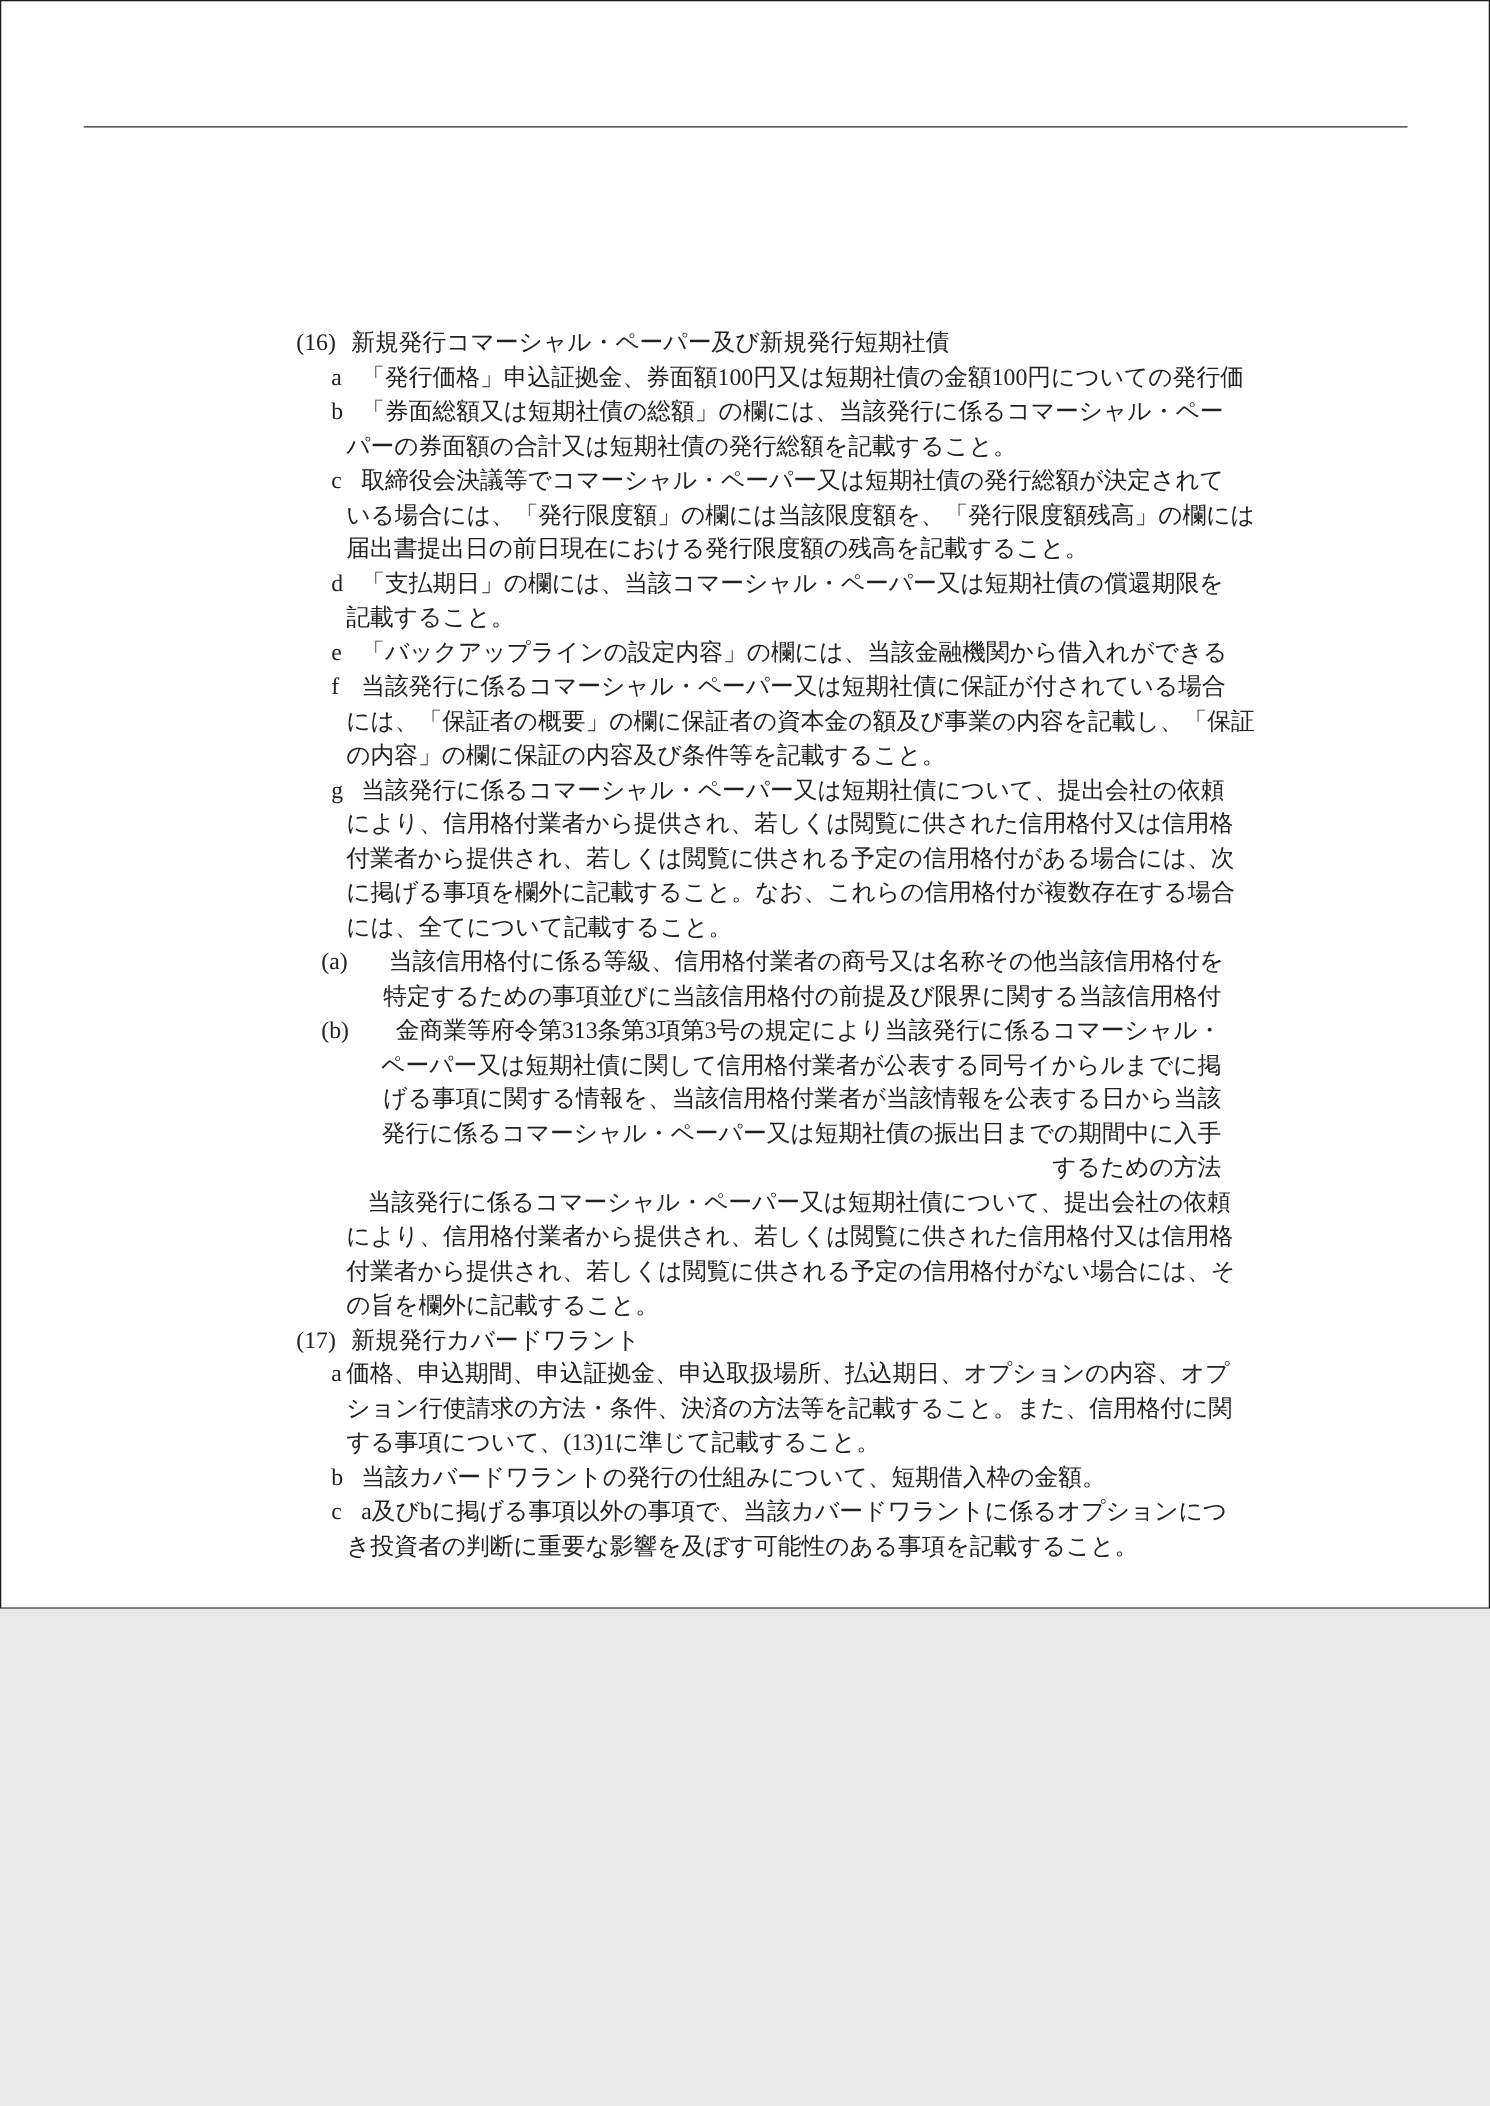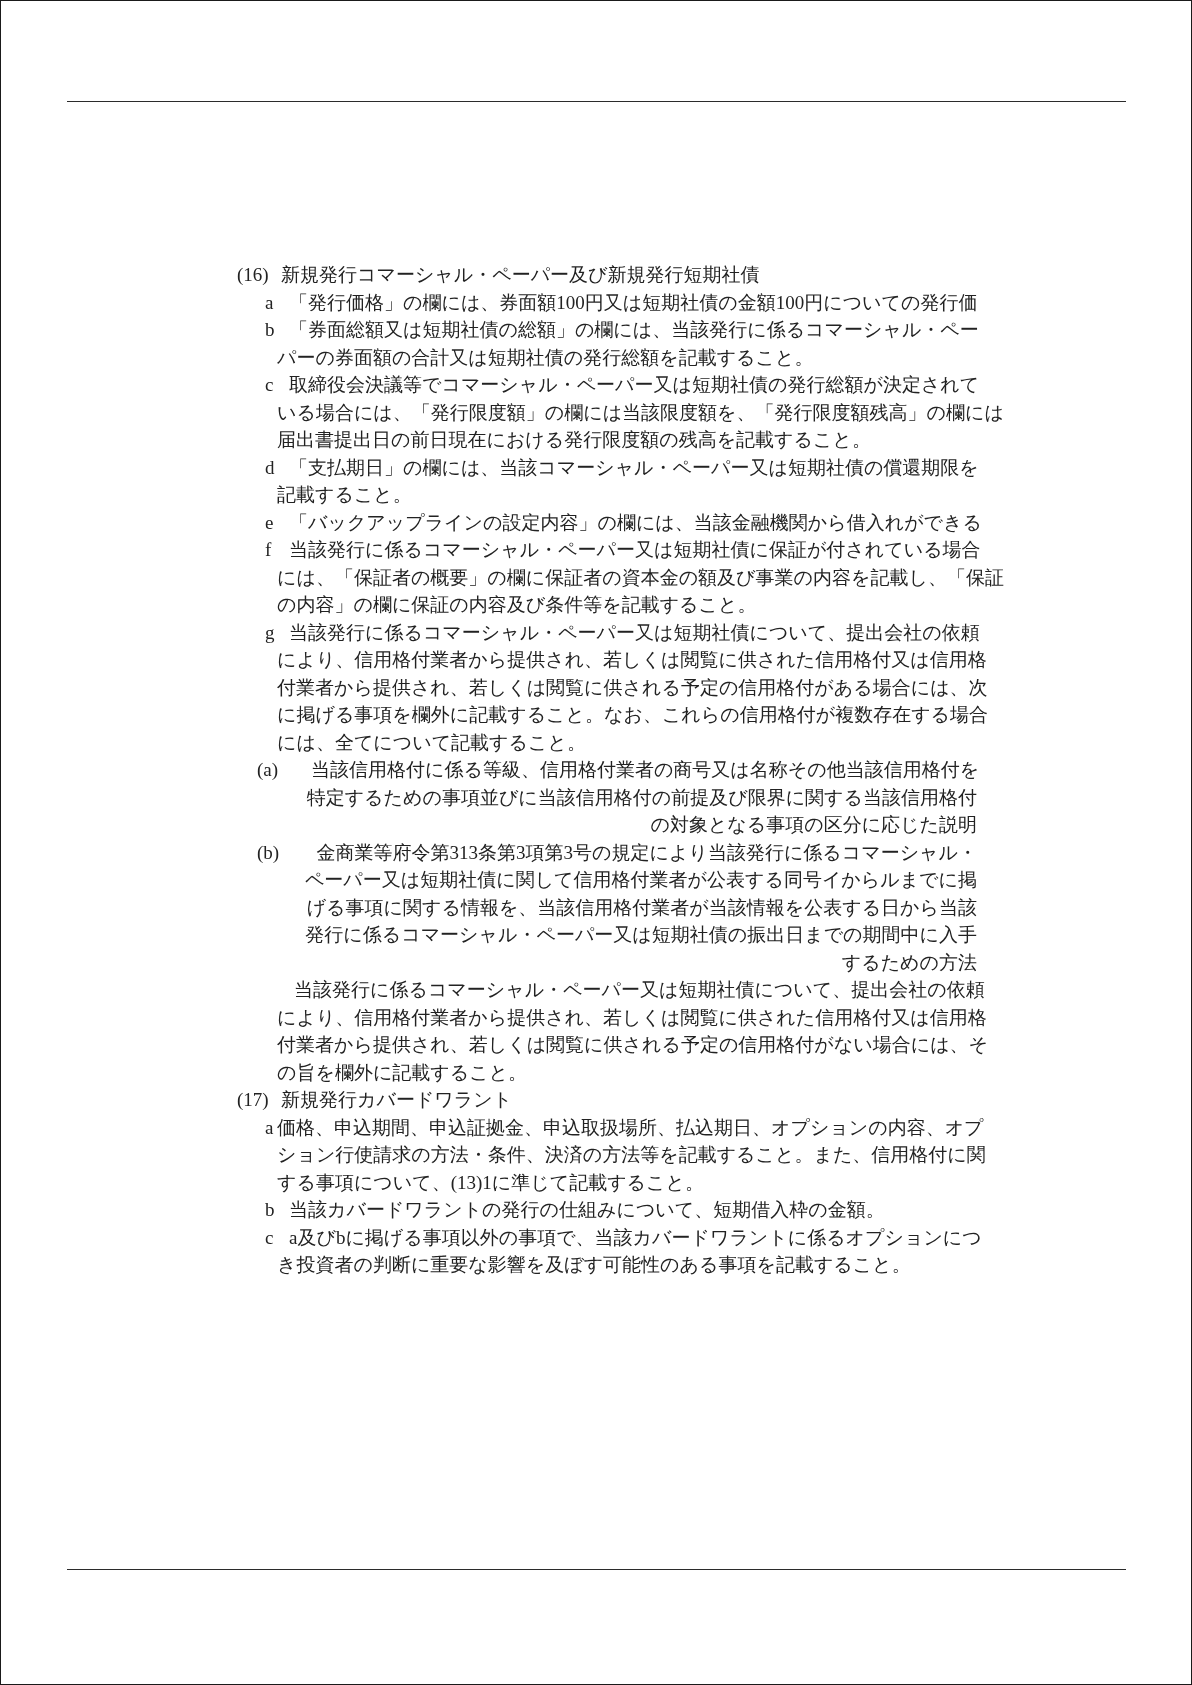--- a/index.html
+++ b/index.html
@@ -3,21 +3,21 @@
 <meta charset="utf-8">
 <style>
   html, body {
     margin: 0;
     padding: 0;
     background: #e8e8e8;
   }
   .page {
     position: relative;
     width: 1192px;
-    height: 1685px;
+    height: 1287px;
     margin: 0 auto;
     background: #ffffff;
     border: 1px solid #1a1a1a;
     box-sizing: border-box;
     overflow: hidden;
     font-family: "Liberation Serif", "DejaVu Serif", serif;
     color: #222222;
   }
   .rule {
     position: absolute;
@@ -69,21 +69,21 @@
 
   <div class="doc-body">
 
     <div class="para h1">
       <span class="marker">(16)</span>
       <span class="line first">新規発行コマーシャル・ペーパー及び新規発行短期社債</span>
     </div>
 
     <div class="para item">
       <span class="marker">a</span>
-      <span class="line first">「発行価格」の欄には、券面額100円又は短期社債の金額100円についての発行価</span>
+      <span class="line first">「発行価格」申込証拠金、券面額100円又は短期社債の金額100円についての発行価</span>
     </div>
 
     <div class="para item">
       <span class="marker">b</span>
       <span class="line first">「券面総額又は短期社債の総額」の欄には、当該発行に係るコマーシャル・ペー</span>
       <span class="line">パーの券面額の合計又は短期社債の発行総額を記載すること。</span>
     </div>
 
     <div class="para item">
       <span class="marker">c</span>
@@ -116,21 +116,20 @@
       <span class="line">により、信用格付業者から提供され、若しくは閲覧に供された信用格付又は信用格</span>
       <span class="line">付業者から提供され、若しくは閲覧に供される予定の信用格付がある場合には、次</span>
       <span class="line">に掲げる事項を欄外に記載すること。なお、これらの信用格付が複数存在する場合</span>
       <span class="line">には、全てについて記載すること。</span>
     </div>
 
     <div class="para sub">
       <span class="marker">(a)</span>
       <span class="line first">当該信用格付に係る等級、信用格付業者の商号又は名称その他当該信用格付を</span>
       <span class="line">特定するための事項並びに当該信用格付の前提及び限界に関する当該信用格付</span>
-      <span class="line">の対象となる事項の区分に応じた説明</span>
     </div>
 
     <div class="para sub">
       <span class="marker">(b)</span>
       <span class="line first">金商業等府令第313条第3項第3号の規定により当該発行に係るコマーシャル・</span>
       <span class="line">ペーパー又は短期社債に関して信用格付業者が公表する同号イからルまでに掲</span>
       <span class="line">げる事項に関する情報を、当該信用格付業者が当該情報を公表する日から当該</span>
       <span class="line">発行に係るコマーシャル・ペーパー又は短期社債の振出日までの期間中に入手</span>
       <span class="line">するための方法</span>
     </div>

